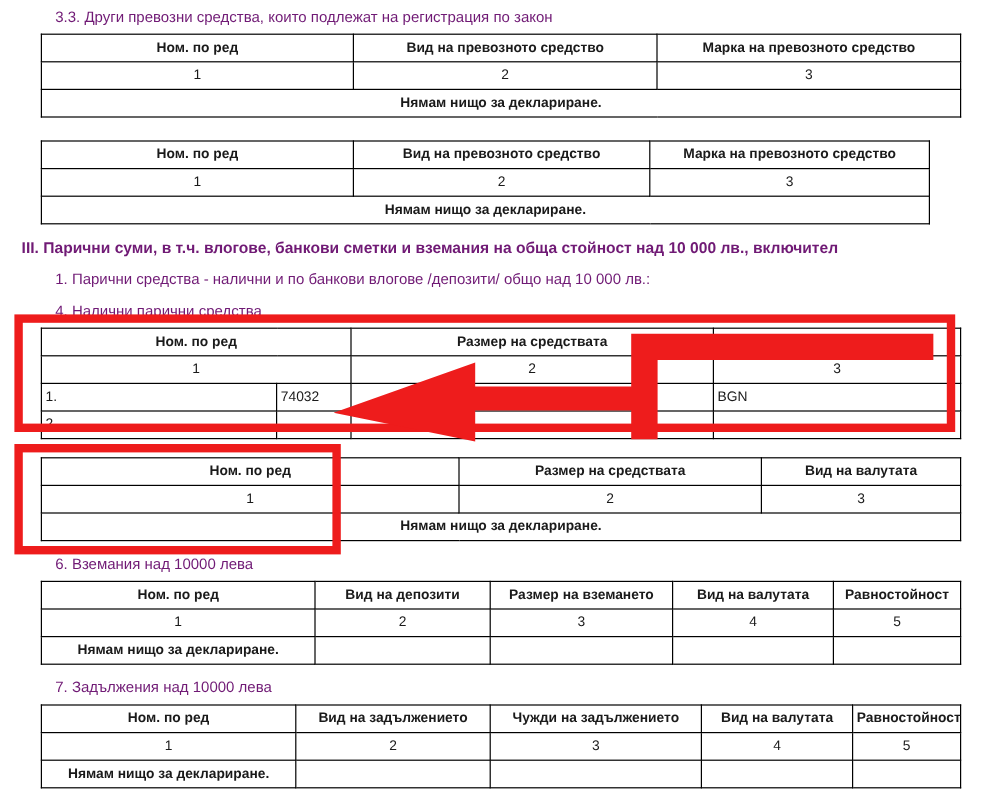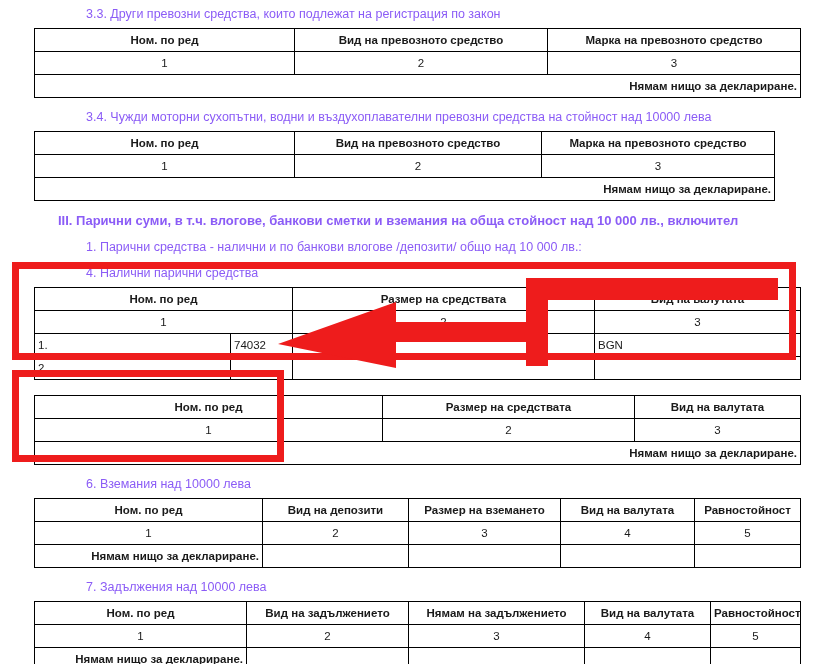--- a/index.html
+++ b/index.html
@@ -17,23 +17,22 @@
     overflow: hidden;
   }
   .page {
     position: relative;
     width: 820px;
     height: 664px;
   }
   .section-heading {
     font-size: 12.5px;
     padding-left: 46px;
-    color: #8b5cf6;
+    color: #701a75;
     white-space: nowrap;
-    margin-left: 40px;
   }
   .section-heading.bold {
     font-weight: bold;
     font-size: 13px;
     padding-left: 18px;
   }
   table.doc {
     border-collapse: collapse;
     table-layout: fixed;
     margin-left: 34px;
@@ -53,21 +52,21 @@
     font-size: 11.5px;
     height: 24px;
   }
   td.num {
     text-align: center;
     font-size: 11px;
   }
   td.note {
     font-weight: bold;
     font-size: 11.5px;
-    text-align: right;
+    text-align: center;
     padding-left: 6px;
   }
   td.blank {
     border-left: 1px solid #000;
     border-right: 1px solid #000;
   }
   td.val {
     text-align: left;
     font-size: 11.5px;
     padding-left: 4px;
@@ -133,21 +132,20 @@
       <td class="num nb"></td>
     </tr>
     <tr>
       <td class="note" colspan="3">Нямам нищо за деклариране.</td>
       <td class="nb"></td>
     </tr>
   </tbody>
     </table>
 
   <div class="spacer-md"></div>
-  <div class="section-heading">3.4. Чужди моторни сухопътни, водни и въздухоплавателни превозни средства на стойност над 10000 лева</div>
   <div class="spacer-sm"></div>
   <table class="doc" style="width:760px;">
     <colgroup>
         <col style="width:260px">
         <col style="width:247px">
         <col style="width:233px">
         <col style="width:20px">
       </colgroup>
     <tbody>
         <tr>
@@ -293,21 +291,21 @@
         <col style="width:162px">
         <col style="width:176px">
         <col style="width:126px">
         <col style="width:90px">
         <col style="width:20px">
       </colgroup>
     <tbody>
         <tr>
       <th class="hdr">Ном. по ред</th>
       <th class="hdr">Вид на задължението</th>
-      <th class="hdr">Нямам на задължението</th>
+      <th class="hdr">Чужди на задължението</th>
       <th class="hdr">Вид на валутата</th>
       <th class="hdr">Равностойност</th>
       <th class="hdr nb"></th>
     </tr>
     <tr>
       <td class="num">1</td>
       <td class="num">2</td>
       <td class="num">3</td>
       <td class="num">4</td>
       <td class="num">5</td>

